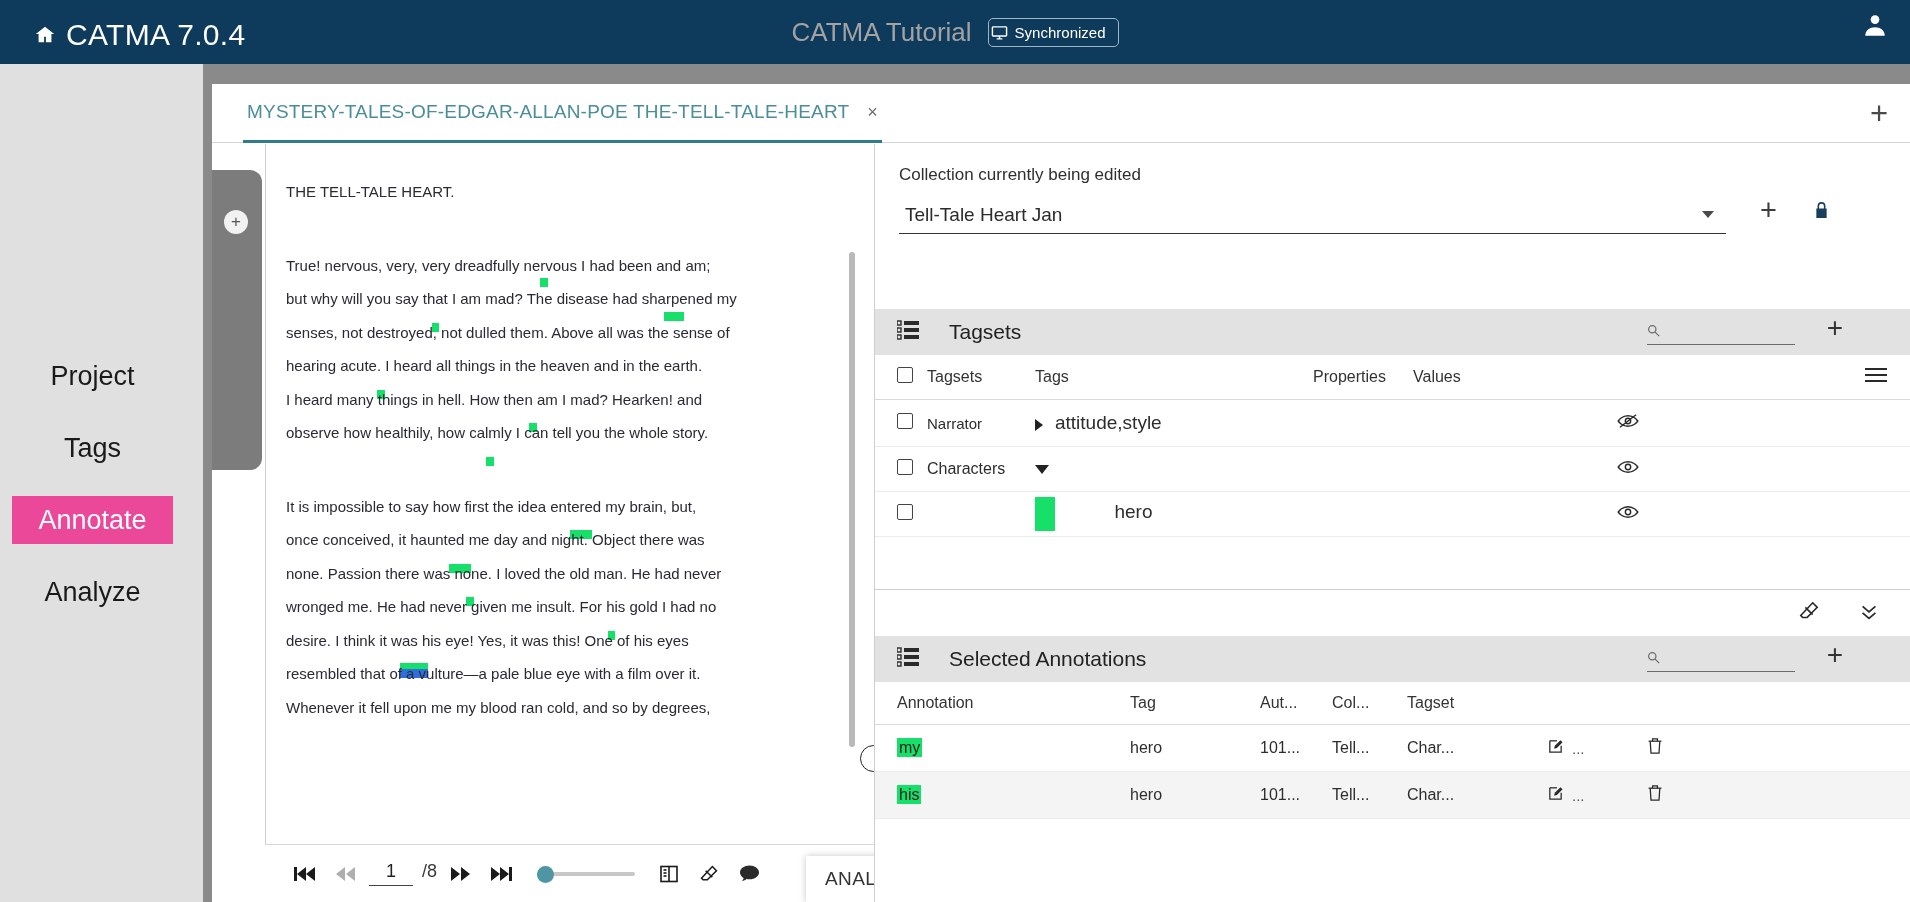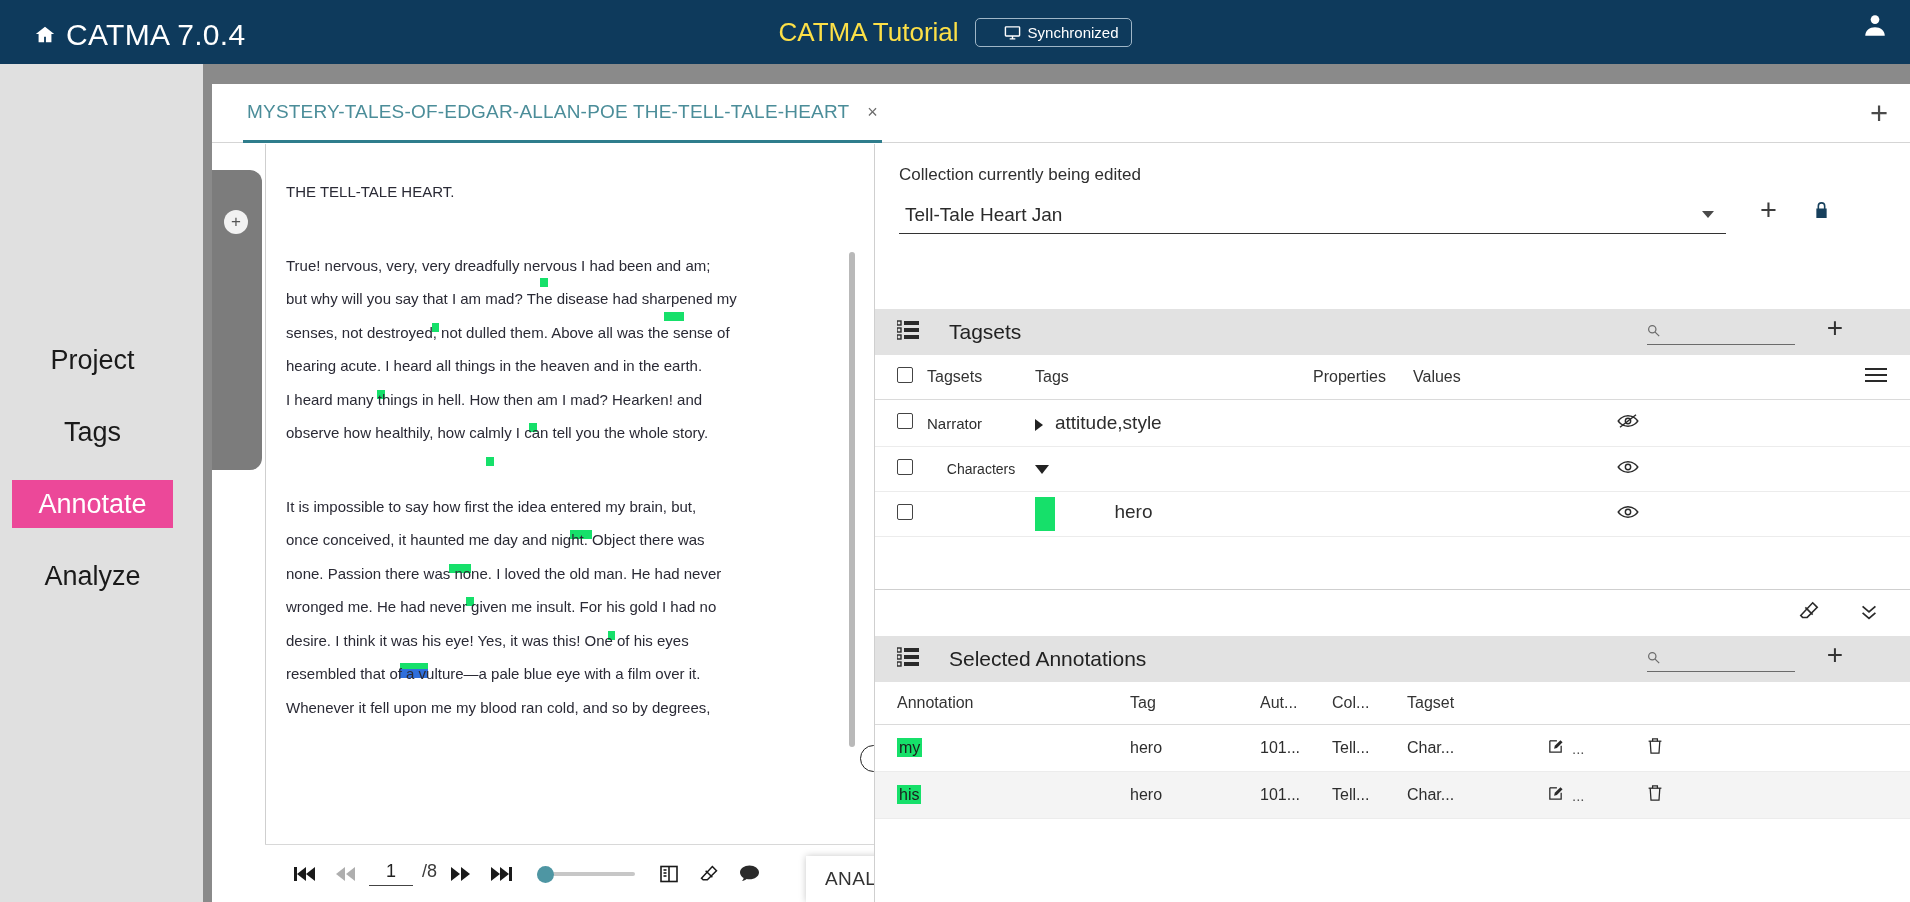--- a/index.html
+++ b/index.html
@@ -23,42 +23,42 @@
     color: #ffffff; font-size: 30px; font-weight: 400;
     letter-spacing: .3px;
   }
   .home-ico { width: 22px; height: 22px; display:block; }
   .center-title {
     position: absolute; left: 0; right: 0; top: 0; height: 64px;
     display: flex; align-items: center; justify-content: center; gap: 16px;
     pointer-events: none;
   }
   .center-title > * { pointer-events: auto; }
-  .app-title { color:#fde047; font-size: 26px; font-weight: 400; }
+  .app-title { color:#a3a3a3; font-size: 26px; font-weight: 400; }
   .sync-badge {
     display: flex; align-items: flex-end; gap: 7px;
     border: 1px solid #9fb6c7; border-radius: 5px;
-    padding: 5px 12px 5px 28px;
+    padding: 5px 12px 5px 2px;
     color: #ffffff; font-size: 15px;
     background: transparent;
   }
   .sync-ico { width: 17px; height: 17px; display:block; }
   .user-ico {
     position: absolute; right: 22px; top: 12px;
     width: 26px; height: 26px;
   }
 
   
   .sidebar {
     position: absolute; top: 64px; left: 0;
     width: 203px; height: 838px;
     background: #e0e0e0;
   }
   .nav-list {
-    position: absolute; top: 272px; left: 0; width: 185px;
+    position: absolute; top: 288px; left: 0; width: 185px;
     display: flex; flex-direction: column; gap: 24px;
   }
   .nav-item {
     height: 48px; line-height: 48px;
     text-align: center;
     font-size: 27px; color: #1a1a1a;
     cursor: pointer;
     margin: 0 12px;
   }
   .nav-item.active {
@@ -582,21 +582,21 @@
                   <svg width="22" height="16" viewBox="0 0 24 18" fill="none" stroke="#2a2a2a" stroke-width="1.6">
                       <path d="M1 9s4-6 11-6 11 6 11 6-4 6-11 6S1 9 1 9z"></path>
                       <circle cx="12" cy="9" r="3"></circle>
                       <line x1="3" y1="16" x2="21" y2="2"></line>
                     </svg>
                 </span>
               </td>
             </tr>
             <tr>
               <td style="padding-left:22px;"><span class="cbox"></span></td>
-              <td style="font-size:14px;text-align:center;">Characters</td>
+              <td style="font-size:16px;">Characters</td>
               <td>
                 <span class="tri-down"></span>
               </td>
               <td></td>
               <td></td>
               <td style="text-align:left; padding-left:4px;">
                 <span class="row-eye">
                   <svg width="22" height="16" viewBox="0 0 24 18" fill="none" stroke="#2a2a2a" stroke-width="1.6">
                       <path d="M1 9s4-6 11-6 11 6 11 6-4 6-11 6S1 9 1 9z"></path>
                       <circle cx="12" cy="9" r="3"></circle>

